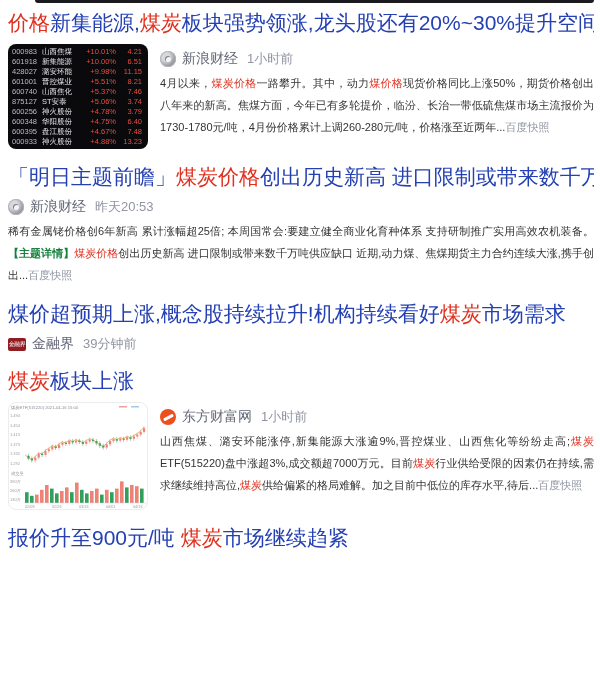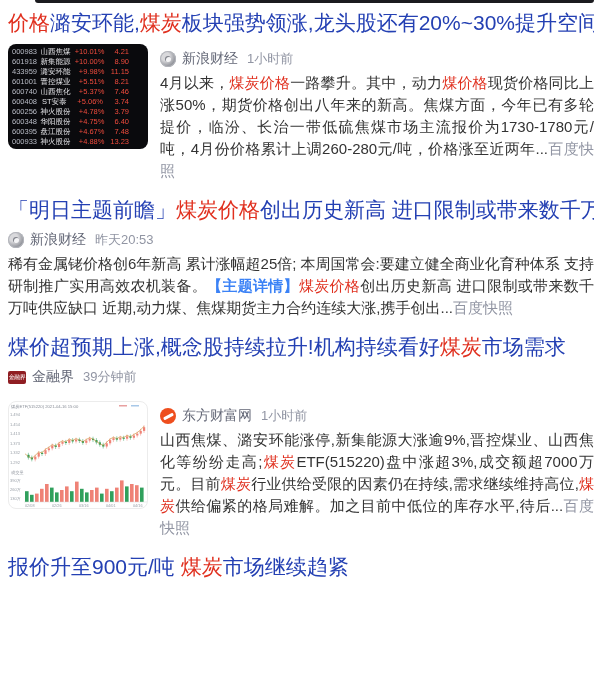--- a/index.html
+++ b/index.html
@@ -23,83 +23,83 @@
     margin:0;font-size:21px;font-weight:400;line-height:26px;color:var(--blue);
     cursor:pointer;white-space:nowrap;overflow:hidden;
   }
   .title .seg-hl{color:var(--red);}
   .row{display:flex;gap:12px;margin-top:8px;}
   .row.noimg{display:block;}
   .body{flex:1;min-width:0;}
   .meta{display:flex;align-items:center;margin-top:6px;height:18px;}
   .src-name{font-size:14px;color:var(--muted);margin-left:6px;}
   .time{font-size:13px;color:var(--time);margin-left:9px;}
-  .snippet{font-size:15px;line-height:22px;color:var(--text);margin-top:4px;text-align:justify;}
+  .snippet{font-size:11px;line-height:22px;color:var(--text);margin-top:4px;text-align:justify;}
   .snippet .seg-hl{color:var(--red);}
   .snippet .seg-muted{color:var(--time);cursor:pointer;}
-  .snippet .seg-b{font-weight:bold;color:#3b82f6;font-family:Liberation Serif, serif;}
+  .snippet .seg-b{font-weight:bold;color:#15803d;font-family:Liberation Serif, serif;}
   
   .favicon{width:16px;height:16px;flex:0 0 16px;display:inline-flex;align-items:center;justify-content:center;}
   .fav-sina{border-radius:50%;background:radial-gradient(circle at 35% 35%,#d9d9dc 0 28%,#8e9097 70%);box-shadow:inset 0 0 0 1px #b4b6bc;}
   .fav-sina::after{content:"";width:6px;height:6px;border-radius:50%;background:#f4f4f6;box-shadow:inset 1px 1px 0 #7e8088;}
   .fav-jrj{width:18px;flex-basis:18px;height:13px;border-radius:2px;background:#8f1d22;color:#fff;font-size:6px;line-height:13px;text-align:center;letter-spacing:-0.5px;overflow:hidden;}
   .fav-east{border-radius:50%;background:#ee4e1e;position:relative;overflow:hidden;}
   .fav-east::after{content:"";position:absolute;left:3px;top:7px;width:11px;height:3px;background:#fff;border-radius:2px;transform:rotate(-28deg);}
   
   .thumb{flex:0 0 140px;width:140px;border-radius:8px;overflow:hidden;cursor:pointer;}
-  .thumb.stock{background:#0a0a0d;height:105px;padding:3px 19px 2px 4px;box-sizing:border-box;}
+  .thumb.stock{background:#0a0a0d;height:105px;padding:3px 6px 2px 4px;box-sizing:border-box;}
   .ticker-row{display:flex;align-items:center;font-size:7.5px;line-height:10px;white-space:nowrap;}
   .ticker-row .code{color:#b9bcc6;width:27px;}
   .ticker-row .name{color:#e4e4e8;flex:1;margin-left:3px;}
   .ticker-row .pct{color:#ee4b3c;width:36px;text-align:right;}
   .ticker-row .price{color:#ee4b3c;width:26px;text-align:right;}
   .thumb.chart{height:108px;background:#fff;border:1px solid #ececec;box-sizing:border-box;}
 </style>
 </head>
 <body>
 
 <div class="page">
   <div class="top-strip"></div>
   <div id="results">
   <article class="result">
-    <h3 class="title"><span class="seg-hl">价格</span><span>潞安环能,</span><span class="seg-hl">煤炭</span><span>板块强势领涨,龙头股还有20%~30%提升空间</span></h3>
+    <h3 class="title"><span class="seg-hl">价格</span><span>新集能源,</span><span class="seg-hl">煤炭</span><span>板块强势领涨,龙头股还有20%~30%提升空间</span></h3>
     <div class="row">
       <div class="thumb stock">
             <div class="ticker-row">
               <span class="code">000983</span>
               <span class="name">山西焦煤</span>
               <span class="pct">+10.01%</span>
               <span class="price">4.21</span>
             </div>
             <div class="ticker-row">
               <span class="code">601918</span>
               <span class="name">新集能源</span>
               <span class="pct">+10.00%</span>
-              <span class="price">8.90</span>
-            </div>
-            <div class="ticker-row">
-              <span class="code">433959</span>
+              <span class="price">6.51</span>
+            </div>
+            <div class="ticker-row">
+              <span class="code">428027</span>
               <span class="name">潞安环能</span>
               <span class="pct">+9.98%</span>
               <span class="price">11.15</span>
             </div>
             <div class="ticker-row">
               <span class="code">601001</span>
               <span class="name">晋控煤业</span>
               <span class="pct">+5.51%</span>
               <span class="price">8.21</span>
             </div>
             <div class="ticker-row">
               <span class="code">600740</span>
               <span class="name">山西焦化</span>
               <span class="pct">+5.37%</span>
               <span class="price">7.46</span>
             </div>
             <div class="ticker-row">
-              <span class="code">600408</span>
+              <span class="code">875127</span>
               <span class="name">ST安泰</span>
               <span class="pct">+5.06%</span>
               <span class="price">3.74</span>
             </div>
             <div class="ticker-row">
               <span class="code">600256</span>
               <span class="name">神火股份</span>
               <span class="pct">+4.78%</span>
               <span class="price">3.79</span>
             </div>
@@ -156,20 +156,21 @@
         <div class="meta">
           <span class="favicon fav-jrj">金融界</span>
           <span class="src-name">金融界</span>
           <span class="time">39分钟前</span>
         </div>
       </div>
     </div>
   </article>
 
   <article class="result">
+    <h3 class="title"><span class="seg-hl">煤炭</span><span>板块上涨</span></h3>
     <div class="row">
       <div class="thumb chart"><svg width="138" height="106">
               <text x="2" y="6" font-size="4.2" fill="#8a8f98">煤炭ETF(515220) 2021-04-16 15:00</text>
               <rect x="110" y="3" width="8" height="1.5" fill="#e8a0a0"></rect>
               <rect x="122" y="3" width="8" height="1.5" fill="#a8c8e8"></rect>
               <text x="1" y="14" font-size="4" fill="#9aa0a8">1.494</text>
               <text x="1" y="23.6" font-size="4" fill="#9aa0a8">1.454</text>
               <text x="1" y="33.2" font-size="4" fill="#9aa0a8">1.413</text>
               <text x="1" y="42.8" font-size="4" fill="#9aa0a8">1.373</text>
               <text x="1" y="52.4" font-size="4" fill="#9aa0a8">1.332</text>

